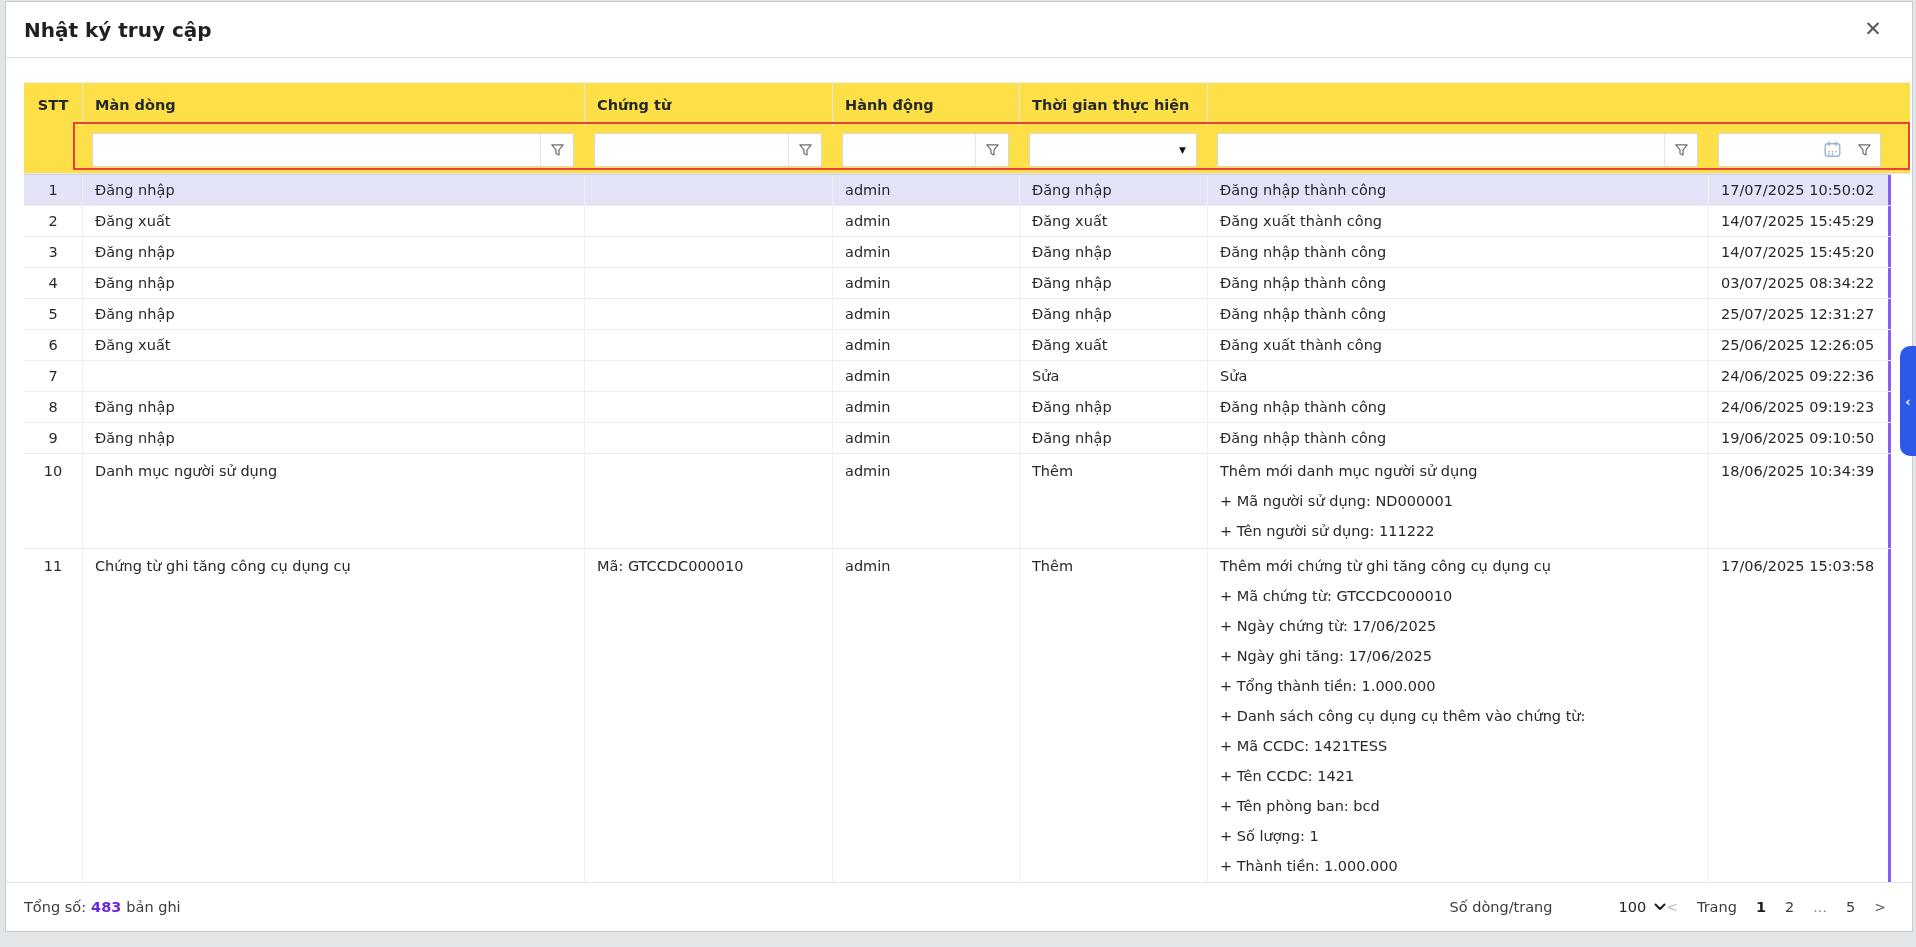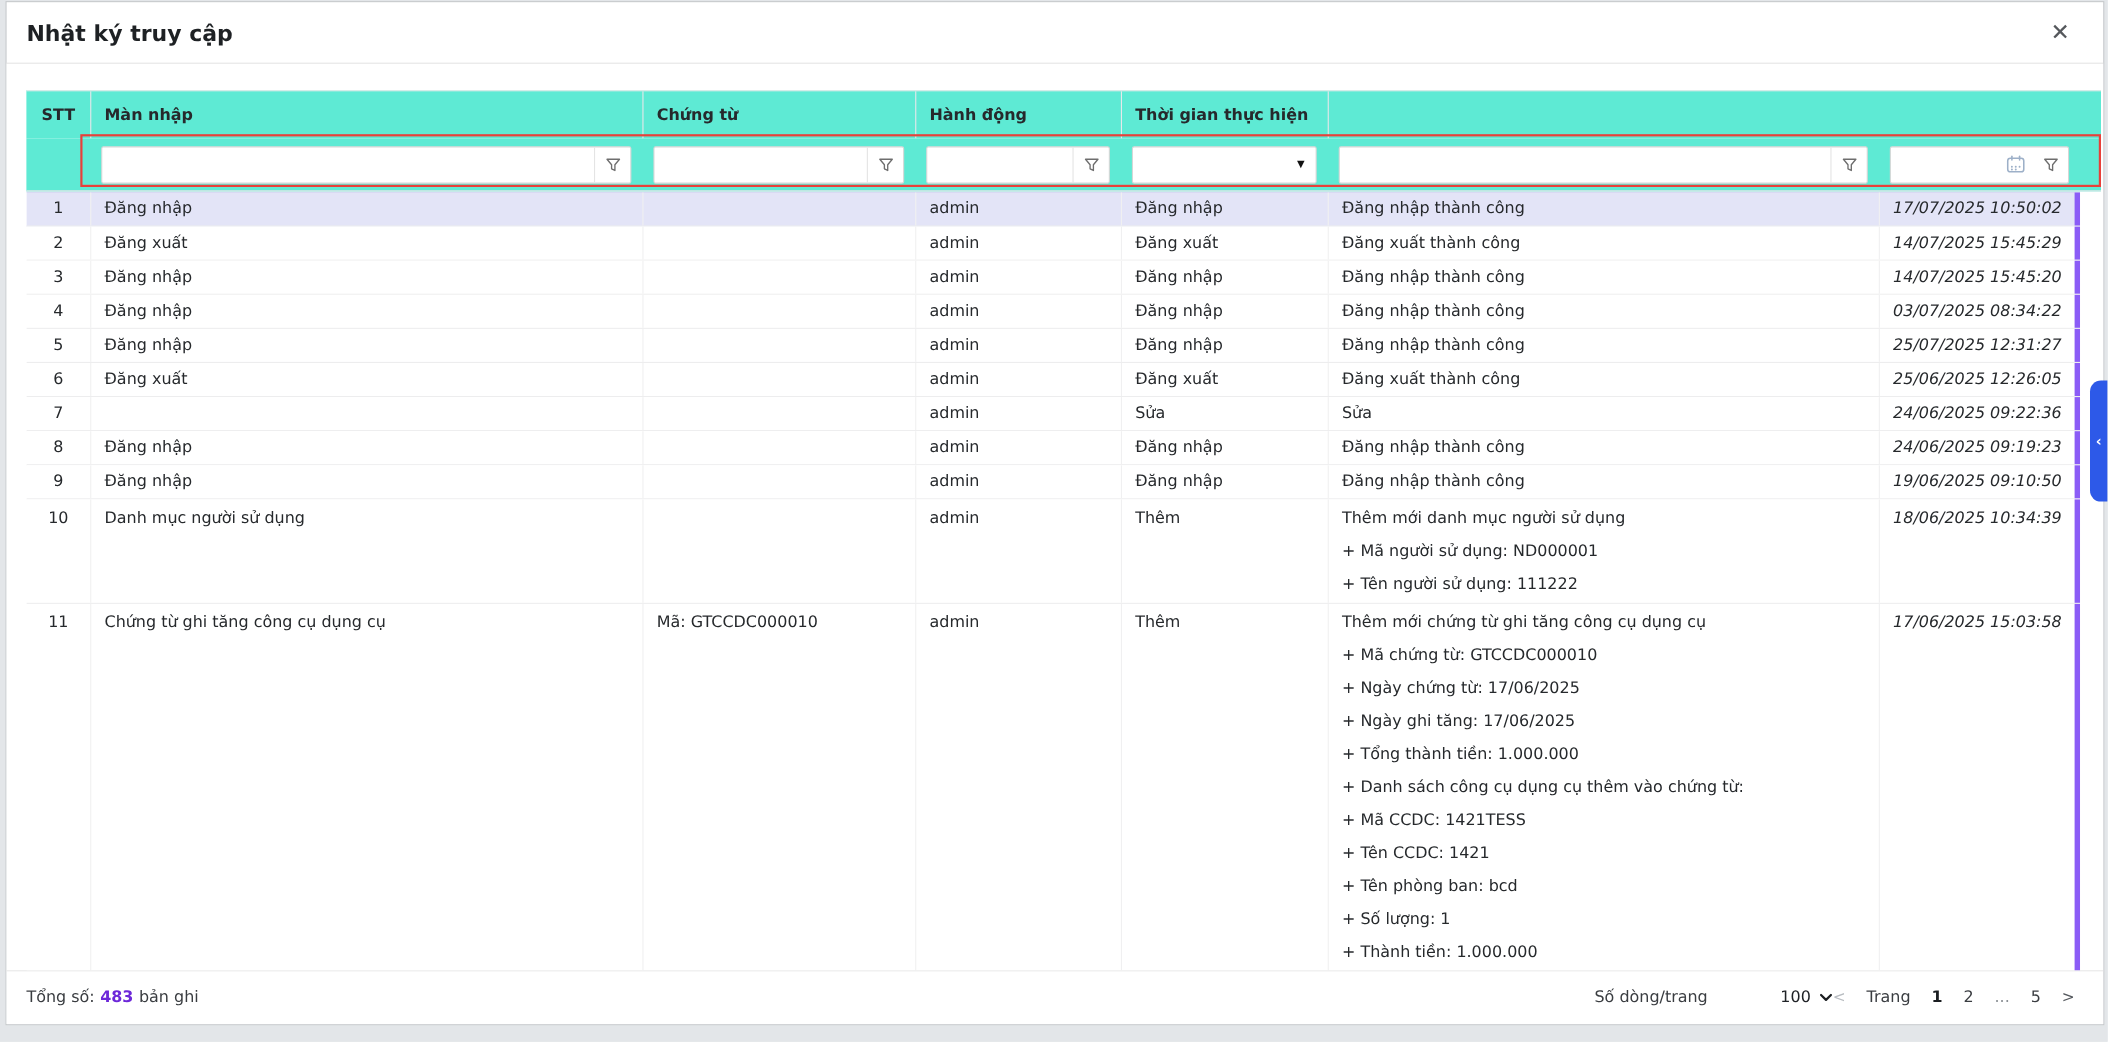--- a/index.html
+++ b/index.html
@@ -10,21 +10,21 @@
     box-shadow:0 0 0 1px #c7cacd;display:flex;flex-direction:column;}
   
   .titlebar{height:56px;flex:0 0 56px;display:flex;align-items:center;justify-content:space-between;
     padding:0 24px 0 18px;border-bottom:1px solid #e2e2e2;}
   .title{font-size:20px;font-weight:700;color:#1e2124;text-align:right;}
   .close-btn{width:30px;height:30px;display:flex;align-items:center;justify-content:center;cursor:pointer;}
   .close-btn .x{font-size:21px;color:#55585c;line-height:1;}
   
   .content{flex:1;padding:24px 0 0 18px;overflow:hidden;position:relative;background:#fff;}
   .thead,.filters{display:grid;grid-template-columns:58px 502px 248px 187px 188px 501px 183px 19px;
-    background:#5eead4;width:1886px;}
+    background:#fde047;width:1886px;}
   .thead{height:44px;border-top:1px solid #ebebec;}
   .th{display:flex;align-items:center;padding:0 12px;font-size:14.5px;font-weight:700;color:#26292c;
     border-left:1px solid #e7e8ea;overflow:hidden;white-space:nowrap;}
   .th:first-child{border-left:none;justify-content:center;padding:0;}
   .filters{height:48px;position:relative;border-bottom:1px solid #e6e7e9;}
   .fcell{display:flex;align-items:center;padding:0 10px;height:100%;}
   .fctrl{display:flex;align-items:center;width:100%;height:34px;background:#fff;
     border:1px solid #d6d6d6;border-radius:2px;overflow:hidden;}
   .fctrl input{flex:1;border:none;outline:none;height:100%;min-width:10px;padding:0 8px;font-size:14px;background:transparent;}
   .fdiv{width:1px;align-self:stretch;background:#e4e4e4;}
@@ -33,21 +33,21 @@
   .caret{font-size:9px;color:#121212;}
   .red-outline{position:absolute;left:49px;right:0;top:-4px;bottom:3px;border:2px solid #e8403a;
     pointer-events:none;z-index:6;}
   .tbody{height:710px;overflow:hidden;width:1867px;}
   .row{display:grid;grid-template-columns:58px 502px 248px 187px 188px 501px 183px;
     border-bottom:1px solid #ededee;background:#fff;min-height:31px;cursor:pointer;}
   .row.selected{background:#e3e4f7;border-top:1px solid #cdcff0;}
   .cell{padding:0 12px;font-size:14.5px;color:#26292c;line-height:30px;border-left:1px solid #f0f0f1;
     overflow:hidden;white-space:nowrap;}
   .cell:first-child{border-left:none;text-align:center;padding:0;}
-  .cell:last-child{border-right:5px solid #8b5cf6;font-style:italic;}
+  .cell:last-child{border-right:3px solid #8b5cf6;}
   .row.multi .cell{padding-top:2px;padding-bottom:2px;}
   .line{line-height:30px;white-space:nowrap;}
   
   .footerbar{flex:0 0 49px;height:49px;border-top:1px solid #e4e4e4;display:flex;align-items:center;
     justify-content:space-between;padding:0 26px 0 18px;background:#fff;font-size:14.5px;color:#3a3d41;}
   .total b{color:#6d28d9;font-weight:700;margin:0 5px;}
   .fright{display:flex;align-items:center;}
   .rpp{display:flex;align-items:center;gap:18px;}
   .rpp-select{display:flex;align-items:center;gap:8px;cursor:pointer;color:#202327;font-weight:400;margin-left:48px;}
   .pager{display:flex;align-items:center;gap:19px;}
@@ -71,21 +71,21 @@
     <div class="titlebar">
       <div class="title">Nhật ký truy cập</div>
       <div class="close-btn">
         <span class="x">✕</span>
       </div>
     </div>
 
     <div class="content">
       <div class="thead" id="thead">
           <div class="th">STT</div>
-          <div class="th">Màn nhập</div>
+          <div class="th">Màn dòng</div>
           <div class="th">Chứng từ</div>
           <div class="th">Hành động</div>
           <div class="th">Thời gian thực hiện</div>
           <div class="th"></div>
         </div>
       <div class="filters" id="filters">
         <div class="fcell"></div>
           <div class="fcell">
             <div class="fctrl">
               <input value="" style="">

